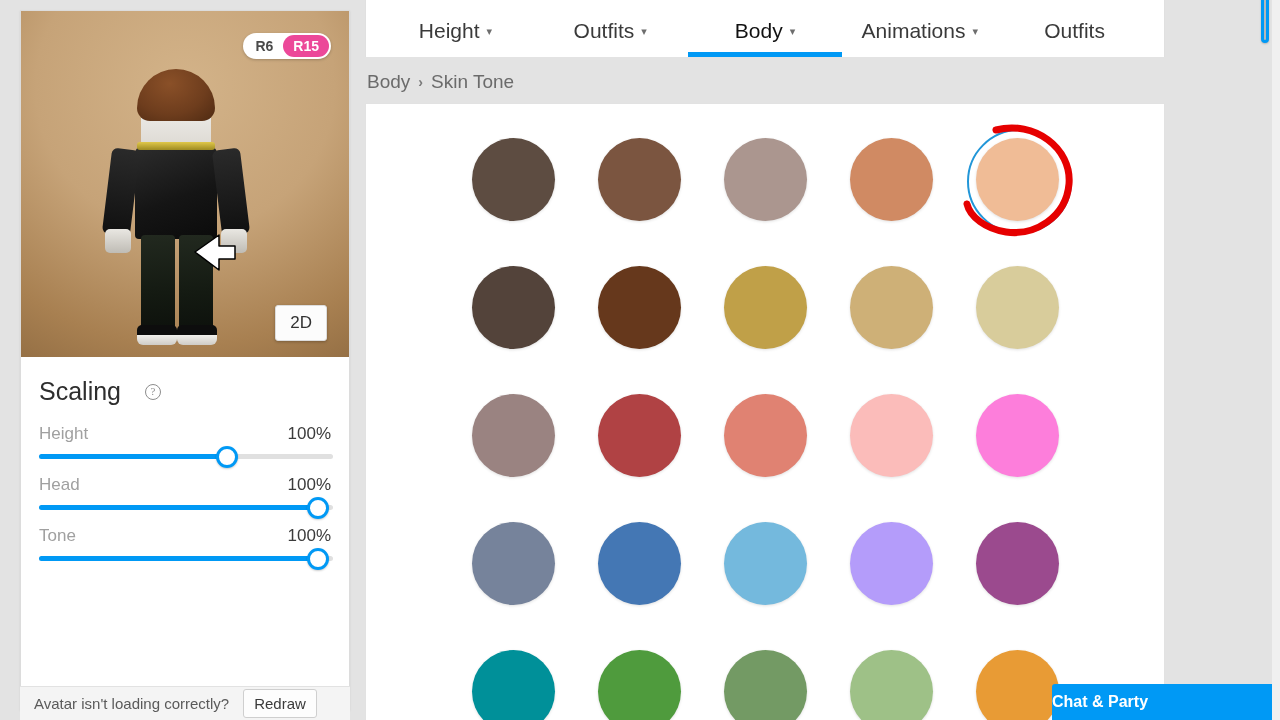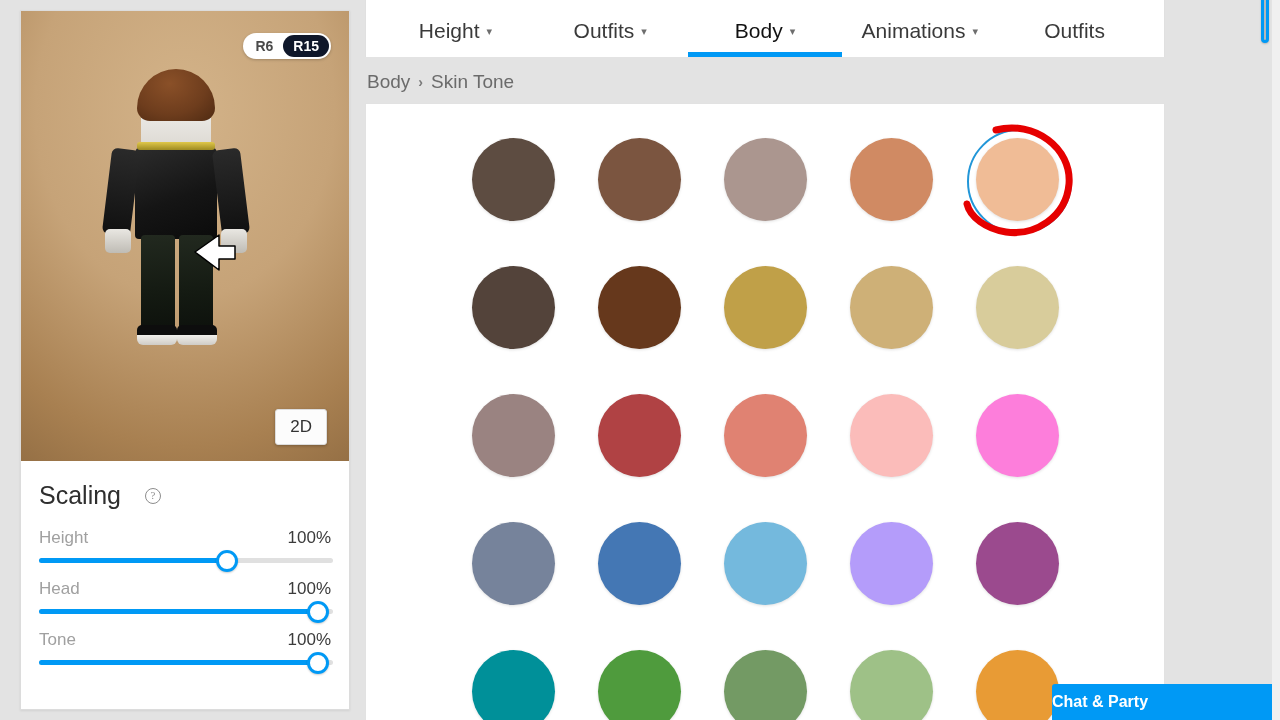--- a/index.html
+++ b/index.html
@@ -25,39 +25,39 @@
   .avatar-panel {
     position: absolute; left: 20px; top: 10px;
     width: 330px; height: 700px;
     background: #ffffff;
     border: 1px solid #dcdcdc;
     box-shadow: 0 1px 2px rgba(0,0,0,.08);
     overflow: hidden;
   }
   .avatar-stage {
     position: relative;
-    width: 328px; height: 450px;
+    width: 328px; height: 346px;
     background: radial-gradient(ellipse 120% 110% at 50% 22%, #d3b389 0%, #c6a378 38%, #a88051 68%, #7e5c36 100%);
     overflow: hidden;
   }
 
   
   .rig-toggle {
     position: absolute; right: 18px; top: 22px;
     display: flex; align-items: center;
     background: #ffffff; border-radius: 14px;
     height: 26px; padding: 0 2px;
     box-shadow: 0 1px 3px rgba(0,0,0,.22);
     z-index: 6;
   }
   .rig-opt {
     font-size: 14px; font-weight: 700; color: #4a4a4a;
     padding: 0 10px; line-height: 22px; border-radius: 12px;
   }
-  .rig-opt.active { background: #0f172a; color: #fff; }
+  .rig-opt.active { background: #ec4899; color: #fff; }
 
   
   .view-toggle {
     position: absolute; right: 22px; bottom: 16px;
     background: #fcfcfc; border: 1px solid #ddd; border-radius: 3px;
     font-size: 17px; color: #333;
     padding: 7px 14px;
     box-shadow: 0 1px 3px rgba(0,0,0,.25);
     z-index: 6;
   }
@@ -253,20 +253,24 @@
           <span class="slider-value">100%</span>
         </div>
         <div class="track">
           <div class="fill" style="width:95%"></div>
           <div class="thumb" style="left:95%"></div>
         </div>
       </div>
     </div>
   </div>
 
+  <div class="redraw-bar">
+    <span class="redraw-text">Avatar isn't loading correctly?</span>
+    <button class="redraw-btn">Redraw</button>
+  </div>
 
   <div class="main">
 
     <div class="tabs-card">
       <div class="tabs">
         <div class="tab">
           <span>Height</span>
           <span class="caret">▾</span>
         </div>
         <div class="tab">

